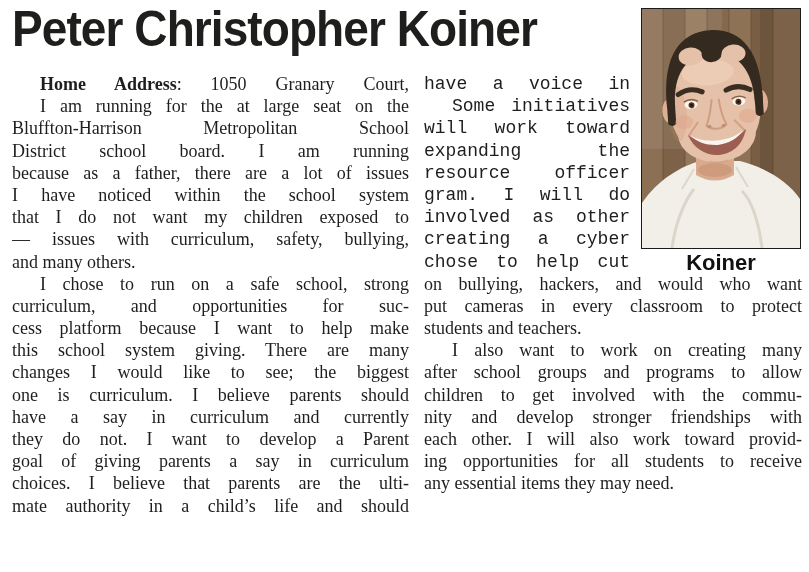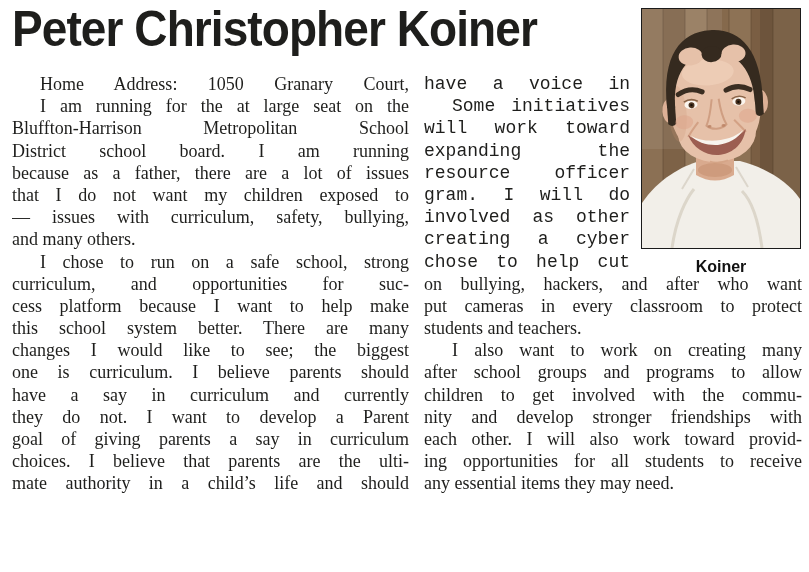--- a/index.html
+++ b/index.html
@@ -20,41 +20,41 @@
     letter-spacing:-1px;white-space:nowrap;
     transform:scaleX(.92);transform-origin:left top;
     color:var(--color-ink,#1e1e1c);
   }
 
   
   .photo-figure{position:absolute;left:641px;top:8px;width:160px;margin:0;}
   .photo{width:158px;height:239px;border:1px solid #1b1b1b;background:var(--color-wood,#84684c);}
   .photo svg{display:block;width:158px;height:239px;}
   .photo-caption{
-    margin-top:9px;text-align:center;
+    margin-top:1px;text-align:center;
     font-family:"Liberation Sans", sans-serif;
-    font-weight:bold;font-size:16px;color:#111;
+    font-weight:bold;font-size:22px;color:#111;
   }
 
   
   .columns{position:absolute;left:12px;top:73px;width:789px;}
   .col{position:absolute;top:0;}
   .col-left{left:0;width:397px;}
   .col-right{left:412px;width:378px;}
   .col-right-narrow{width:206px;font-family:Liberation Mono, monospace;}
   .col-right-wide{width:378px;}
 
   .line{
     font-size:18px;line-height:22.2px;height:22.2px;
     text-align:justify;text-align-last:justify;
     overflow:hidden;
   }
   .line.indent{text-indent:28px;}
   .line.last{text-align-last:left;}
-  .line b{font-weight:normal;}
+  .line b{font-weight:bold;}
 </style>
 </head>
 <body>
 
 <div class="page">
 
   <h1 class="headline">Peter Christopher Koiner</h1>
 
   <figure class="photo-figure">
     <div class="photo">
@@ -132,27 +132,28 @@
     <figcaption class="photo-caption">Koiner</figcaption>
   </figure>
 
   <div class="columns">
     <div class="col col-left">
         <div class="line indent"><b>Home Address</b>: 1050 Granary Court,</div>
         <div class="line indent">I am running for the at large seat on the</div>
         <div class="line">Bluffton-Harrison Metropolitan School</div>
         <div class="line">District school board. I am running</div>
         <div class="line">because as a father, there are a lot of issues</div>
+        <div class="line">I have noticed within the school system</div>
         <div class="line">that I do not want my children exposed to</div>
         <div class="line">— issues with curriculum, safety, bullying,</div>
         <div class="line last">and many others.</div>
         <div class="line indent">I chose to run on a safe school, strong</div>
         <div class="line">curriculum, and opportunities for suc-</div>
         <div class="line">cess platform because I want to help make</div>
-        <div class="line">this school system better. There are many</div>
+        <div class="line">this school system giving. There are many</div>
         <div class="line">changes I would like to see; the biggest</div>
         <div class="line">one is curriculum. I believe parents should</div>
         <div class="line">have a say in curriculum and currently</div>
         <div class="line">they do not. I want to develop a Parent</div>
         <div class="line">goal of giving parents a say in curriculum</div>
         <div class="line">choices. I believe that parents are the ulti-</div>
         <div class="line">mate authority in a child’s life and should</div>
       </div>
     <div class="col col-right">
       <div class="col-right-narrow">
@@ -160,21 +161,21 @@
           <div class="line indent">Some initiatives I</div>
           <div class="line">will work toward are</div>
           <div class="line">expanding the student</div>
           <div class="line">resource officer pro-</div>
           <div class="line">gram. I will do this by</div>
           <div class="line">involved as other as</div>
           <div class="line">creating a cyber divi-</div>
           <div class="line">chose to help cut down</div>
         </div>
       <div class="col-right-wide">
-          <div class="line">on bullying, hackers, and after who want</div>
+          <div class="line">on bullying, hackers, and would who want</div>
           <div class="line">put cameras in every classroom to protect</div>
           <div class="line last">students and teachers.</div>
           <div class="line indent">I also want to work on creating many</div>
           <div class="line">after school groups and programs to allow</div>
           <div class="line">children to get involved with the commu-</div>
           <div class="line">nity and develop stronger friendships with</div>
           <div class="line">each other. I will also work toward provid-</div>
           <div class="line">ing opportunities for all students to receive</div>
           <div class="line last">any essential items they may need.</div>
         </div>

